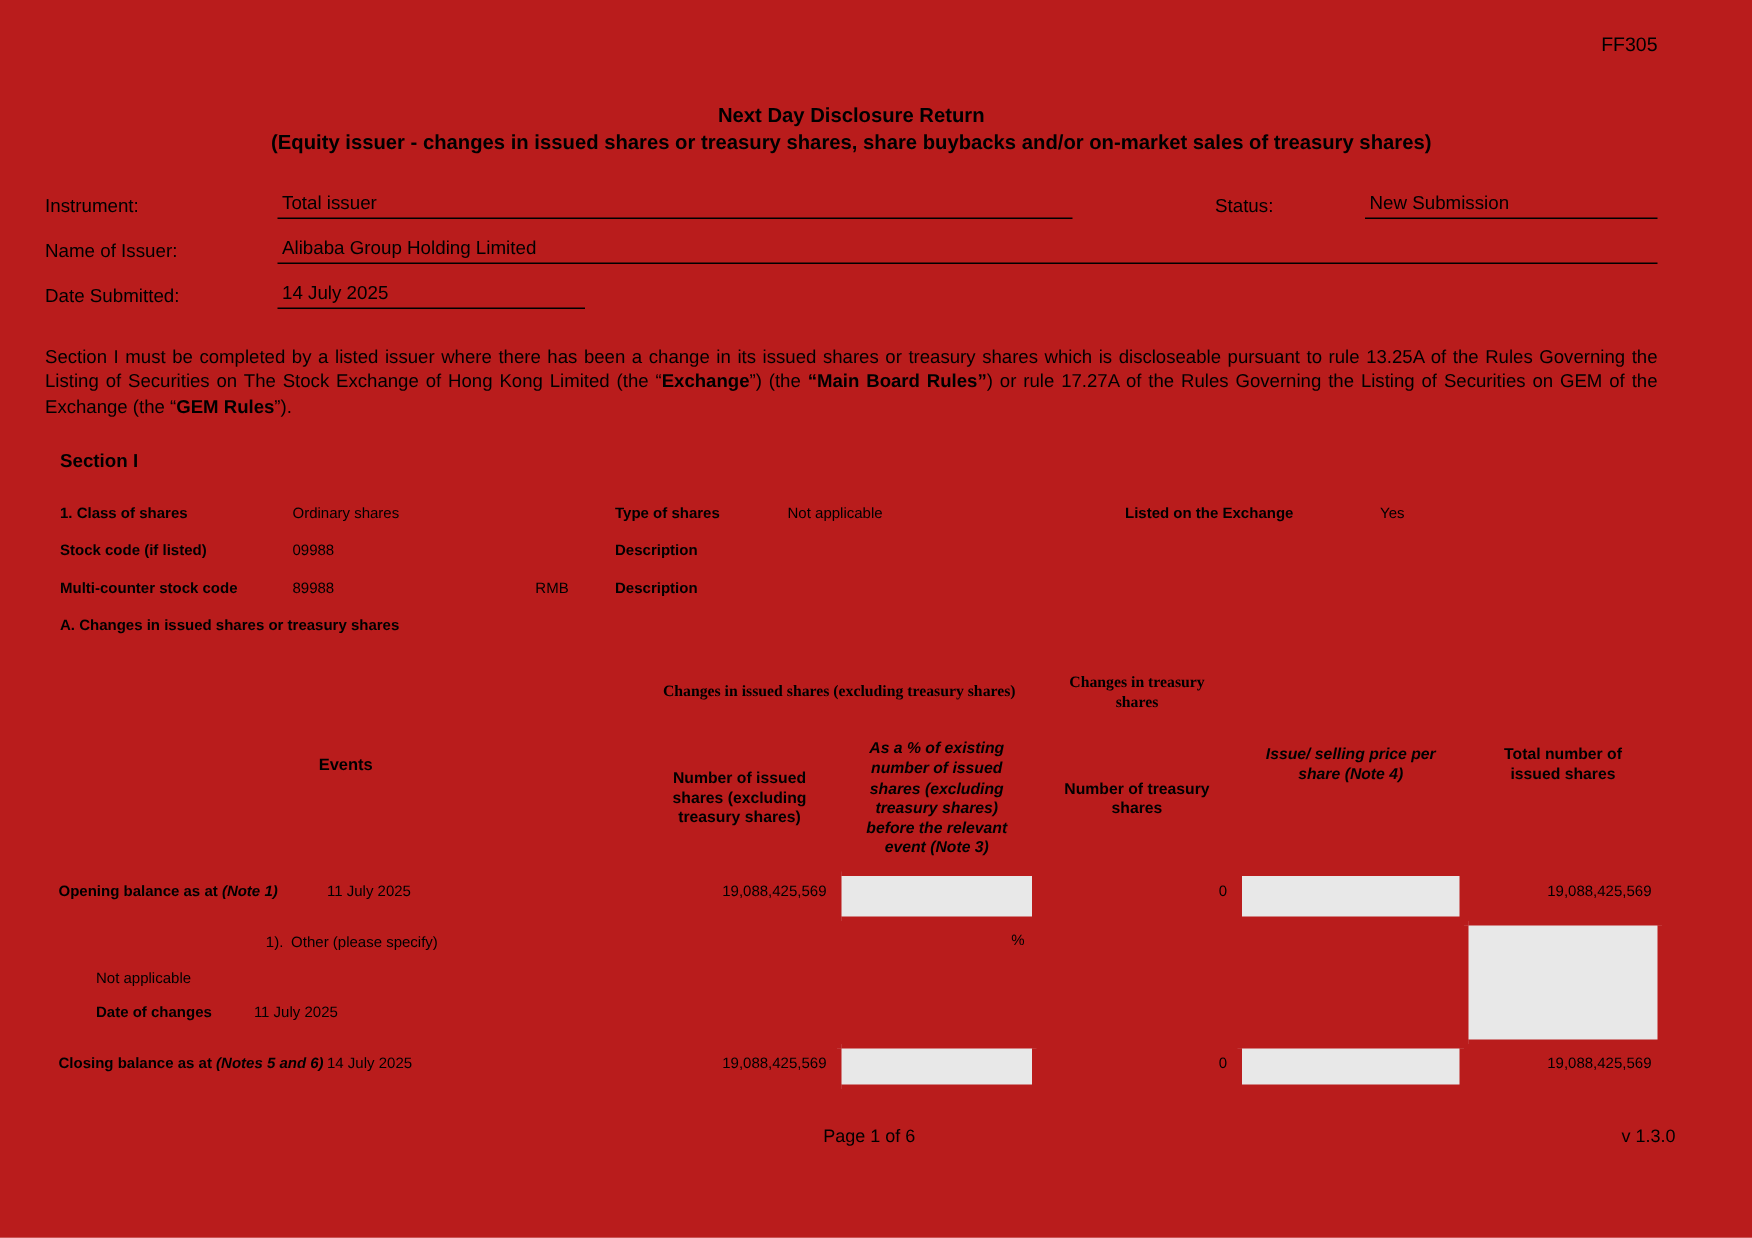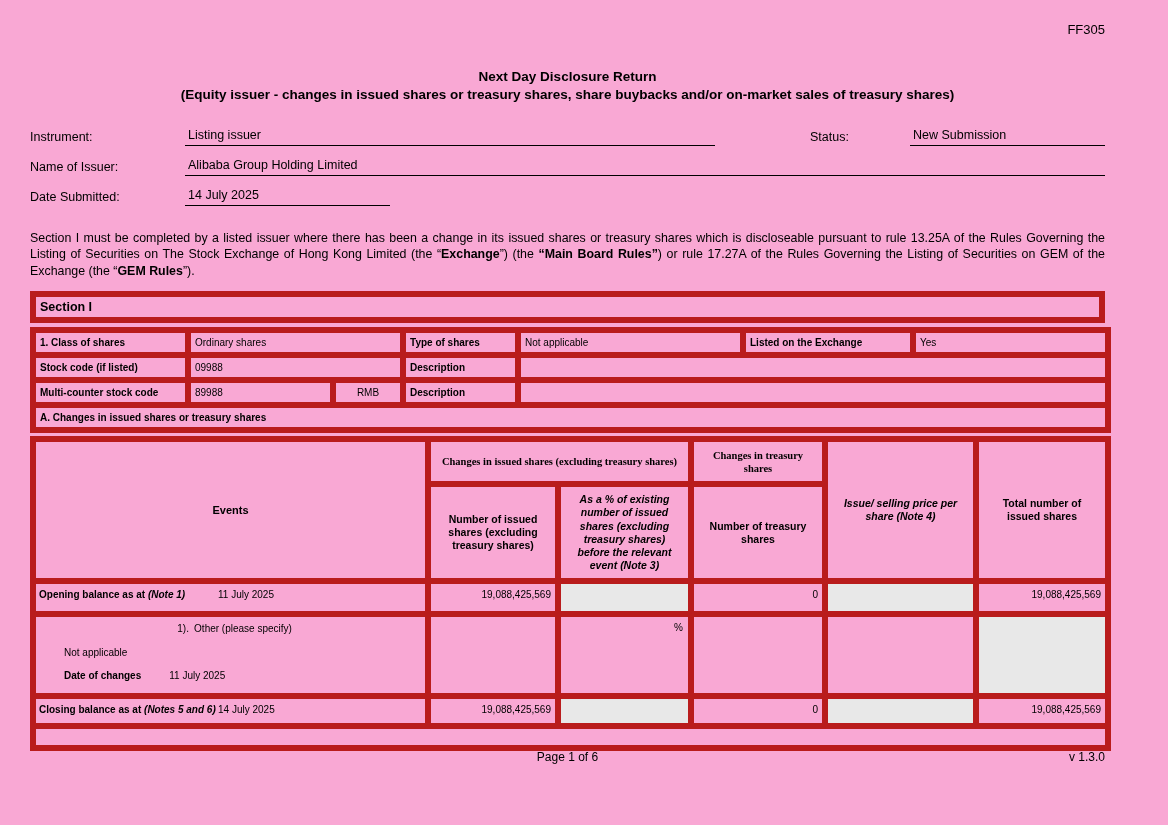--- a/index.html
+++ b/index.html
@@ -1,18 +1,18 @@
 <!DOCTYPE html>
 <html><head>
 <meta charset="utf-8">
 <style>
   * { margin:0; padding:0; box-sizing:border-box; }
   body { background:#ffffff; }
   .page {
-    width:1168px; height:825px; position:relative; background:#f9a8d4;
+    width:1168px; height:825px; position:relative; background:#b91c1c;
     font-family:"Liberation Sans", sans-serif; color:#000; overflow:hidden;
   }
   .content { width:1075px; margin-left:30px; }
   .form-code { text-align:right; padding-top:22px; font-size:13px; }
   .title { text-align:center; font-weight:bold; font-size:13.5px; margin-top:32px; }
   .subtitle { text-align:center; font-weight:bold; font-size:13.5px; margin-top:3px; }
 
   .meta { margin-top:24px; font-size:12.5px; }
   .meta-row { display:flex; align-items:flex-end; margin-bottom:10px; min-height:20px; }
   .m-label { width:155px; flex:none; padding-bottom:2px; }
@@ -57,39 +57,39 @@
   .row-event td { height:82px; vertical-align:top; font-size:10px; }
   .event-cell { padding:6px 3px 4px 3px; }
   .ev-line1 { padding-left:3px;text-align:center; }
   .ev-idx { display:inline-block; width:22px; }
   .ev-line2 { padding-left:25px; margin-top:13px; }
   .ev-line3 { padding-left:25px; margin-top:12px; }
   .ev-date { margin-left:28px; }
   .pct-cell { text-align:right; padding:5px 5px 3px 3px; font-size:10px; }
   .row-empty td { height:22px; }
 
-  .footer { position:absolute; top:750px; left:30px; width:1075px; font-size:12px; }
+  .footer { position:absolute; top:750px; left:42px; width:1075px; font-size:12px; }
   .footer .page-num { text-align:center; }
   .footer .version { position:absolute; right:0; top:0; }
 </style>
 </head>
 <body>
 
 <div class="page">
   <div class="content">
 
     <div class="form-code">FF305</div>
 
     <div class="title">Next Day Disclosure Return</div>
     <div class="subtitle">(Equity issuer - changes in issued shares or treasury shares, share buybacks and/or on-market sales of treasury shares)</div>
 
     <div class="meta">
       <div class="meta-row">
         <span class="m-label">Instrument:</span>
-        <span class="m-value v-instrument">Listing issuer</span>
+        <span class="m-value v-instrument">Total issuer</span>
         <span class="gap-status"></span>
         <span class="l-status">Status:</span>
         <span class="m-value v-status">New Submission</span>
       </div>
       <div class="meta-row">
         <span class="m-label">Name of Issuer:</span>
         <span class="m-value v-issuer">Alibaba Group Holding Limited</span>
       </div>
       <div class="meta-row">
         <span class="m-label">Date Submitted:</span>

